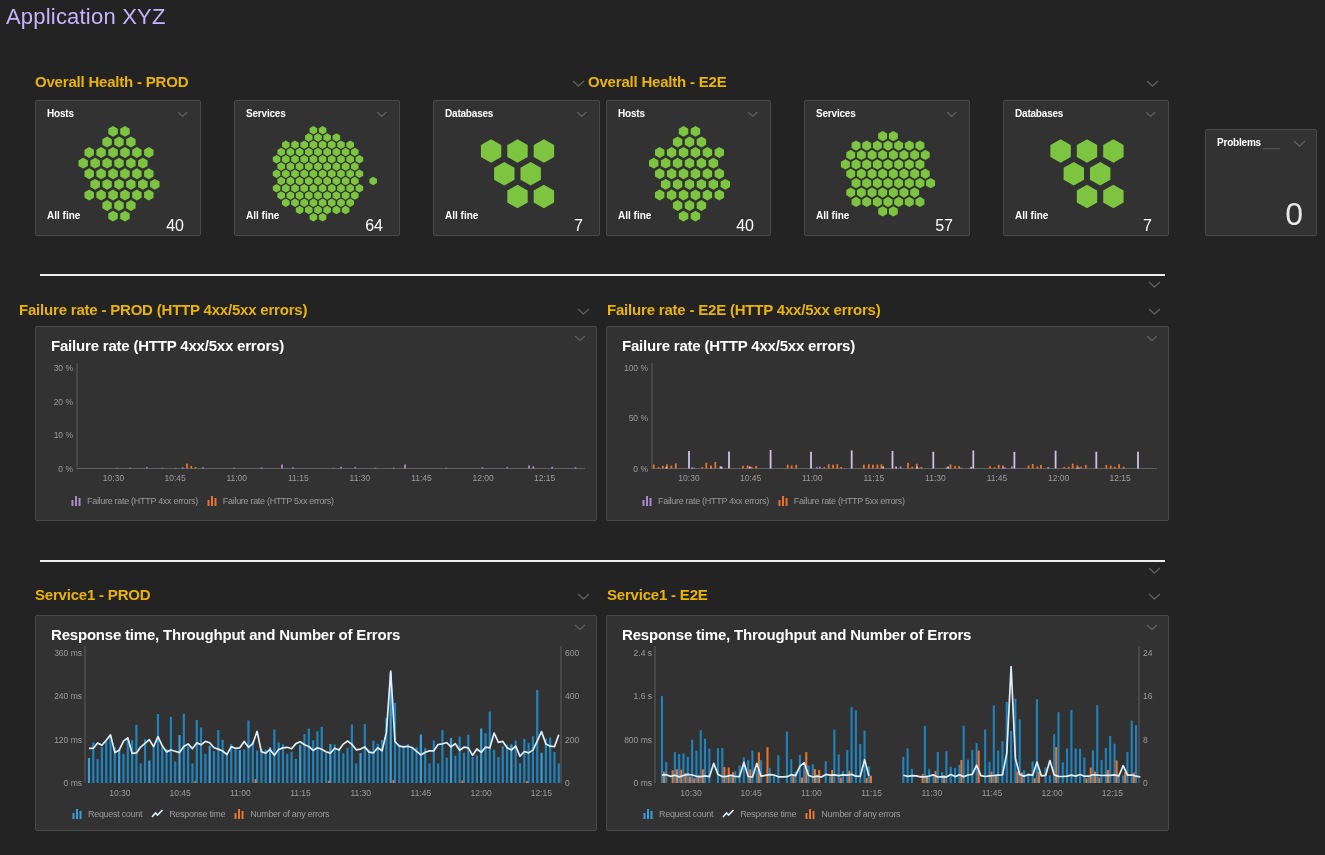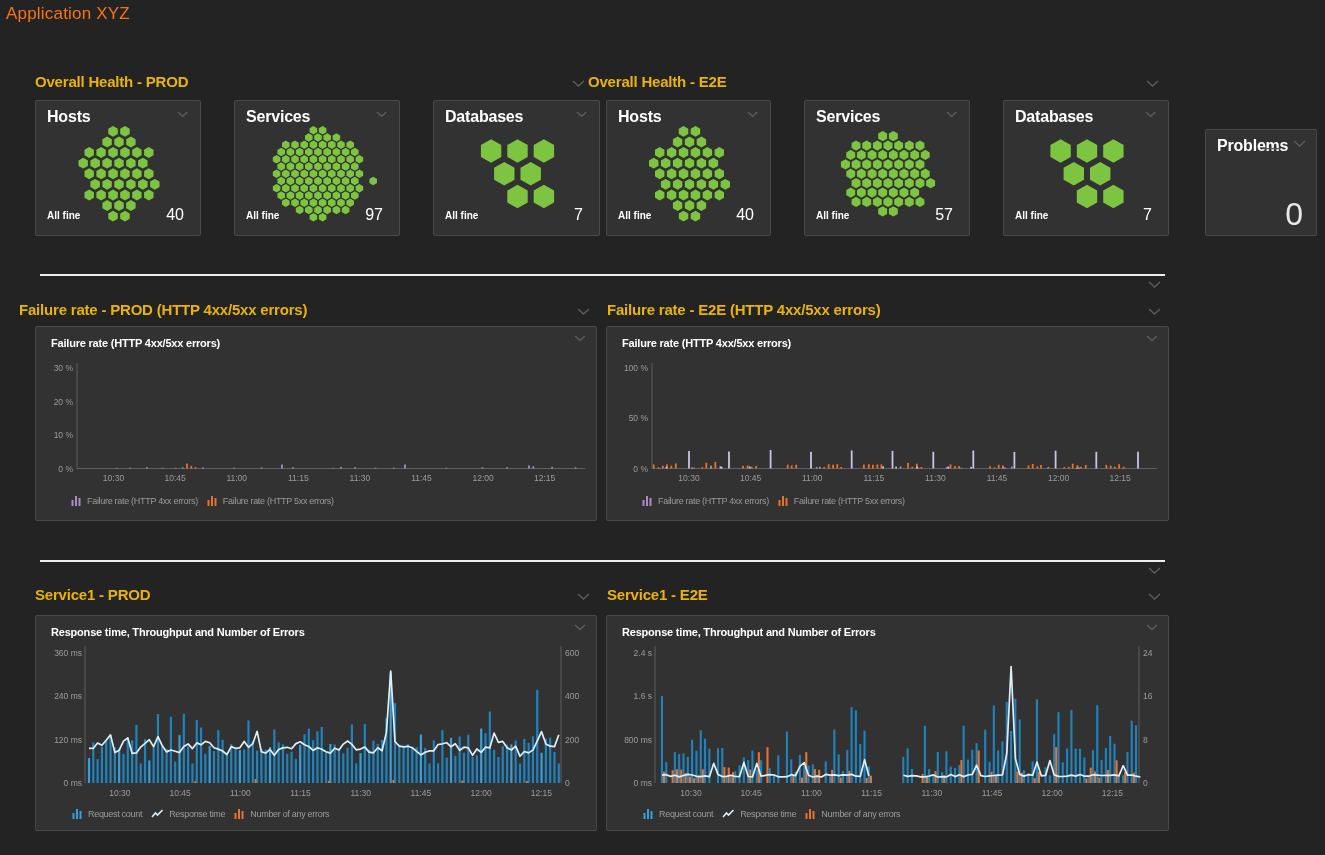--- a/index.html
+++ b/index.html
@@ -1,24 +1,24 @@
 <!DOCTYPE html>
 <html><head><meta charset="utf-8">
 <style>
 * { margin:0; padding:0; box-sizing:border-box; }
 html,body { width:1325px; height:855px; background:#232323; overflow:hidden;
   font-family:"Liberation Sans", sans-serif; }
 .page { position:relative; width:1325px; height:855px; }
-.apptitle { position:absolute; left:6px; top:4px; font-size:17px; color:#f97316; letter-spacing:0.2px; }
+.apptitle { position:absolute; left:6px; top:4px; font-size:22px; color:#c4b5fd; letter-spacing:0.2px; }
 .sect { position:absolute; font-size:15px; font-weight:bold; color:#eab308; letter-spacing:-0.2px; white-space:nowrap; }
 .tile { position:absolute; background:#313231; border:1px solid #484948; border-radius:2px; }
-.ttitle { position:absolute; left:11px; top:7px; font-size:16px; font-weight:bold; color:#fff; letter-spacing:-0.2px;text-align:right; }
-.ctitle { position:absolute; left:15px; top:10px; font-size:11px; font-weight:bold; color:#fff; letter-spacing:-0.2px; }
+.ttitle { position:absolute; left:11px; top:7px; font-size:10px; font-weight:bold; color:#fff; letter-spacing:-0.2px;text-align:right; }
+.ctitle { position:absolute; left:15px; top:10px; font-size:15px; font-weight:bold; color:#fff; letter-spacing:-0.2px; }
 .allfine { position:absolute; left:11px; bottom:14px; font-size:10px; font-weight:bold; color:#fff;margin-top:13px; }
-.num { position:absolute; right:16px; bottom:11px; font-size:16px; color:#fff; }
+.num { position:absolute; right:16px; bottom:0; font-size:16px; color:#fff; }
 .pnum { position:absolute; right:13px; bottom:2px; font-size:32px; color:#e8e8e8; }
 .divider { position:absolute; height:2px; background:#ededed; }
 .legend { position:absolute; display:flex; align-items:center; gap:9px; }
 .litem { display:flex; align-items:center; font-size:9px; color:#9c9c9c; white-space:nowrap; letter-spacing:-0.3px; }
 </style></head>
 <body>
 <div class="page">
 <div class="apptitle">Application XYZ</div>
     <div class="sect" style="left:35px;top:73px">Overall Health - PROD</div>
     <svg style="position:absolute;left:572px;top:80px" width="13.0" height="8.0">
@@ -176,21 +176,21 @@
         <polygon points="101.4,113.2 97.6,111.1 97.6,106.9 101.4,104.8 105.2,106.9 105.2,111.1" fill="#7dc540"></polygon>
         <polygon points="110.6,113.2 106.8,111.1 106.8,106.9 110.6,104.8 114.4,106.9 114.4,111.1" fill="#7dc540"></polygon>
         <polygon points="78.4,120.4 74.6,118.3 74.6,114.2 78.4,112.1 82.2,114.2 82.2,118.3" fill="#7dc540"></polygon>
         <polygon points="87.6,120.4 83.8,118.3 83.8,114.2 87.6,112.1 91.4,114.2 91.4,118.3" fill="#7dc540"></polygon>
       </svg>
       <div class="ttitle">Services</div>
       <svg style="position:absolute;left:141px;top:10px" width="11.35" height="7.25">
         <path d="M1 1 L5.675 5.25 L10.35 1" stroke="#5d5d5d" stroke-width="1.4" fill="none"></path>
       </svg>
       <div class="allfine">All fine</div>
-      <div class="num">97</div>
+      <div class="num">64</div>
     </div>
     <div class="tile" style="left:433px;top:100px;width:167px;height:136px">
       <svg style="position:absolute;left:0;top:0" width="167" height="136">
         <polygon points="57.1,61.8 46.9,55.9 46.9,44.1 57.1,38.2 67.3,44.0 67.3,55.9" fill="#7dc540"></polygon>
         <polygon points="83.5,61.8 73.3,55.9 73.3,44.1 83.5,38.2 93.7,44.0 93.7,55.9" fill="#7dc540"></polygon>
         <polygon points="109.9,61.8 99.7,55.9 99.7,44.1 109.9,38.2 120.1,44.0 120.1,55.9" fill="#7dc540"></polygon>
         <polygon points="70.3,84.5 60.1,78.7 60.1,66.8 70.3,61.0 80.5,66.8 80.5,78.7" fill="#7dc540"></polygon>
         <polygon points="96.7,84.5 86.5,78.7 86.5,66.8 96.7,61.0 106.9,66.8 106.9,78.7" fill="#7dc540"></polygon>
         <polygon points="83.5,107.3 73.3,101.5 73.3,89.6 83.5,83.8 93.7,89.6 93.7,101.5" fill="#7dc540"></polygon>
         <polygon points="109.9,107.3 99.7,101.5 99.7,89.6 109.9,83.8 120.1,89.6 120.1,101.5" fill="#7dc540"></polygon>

